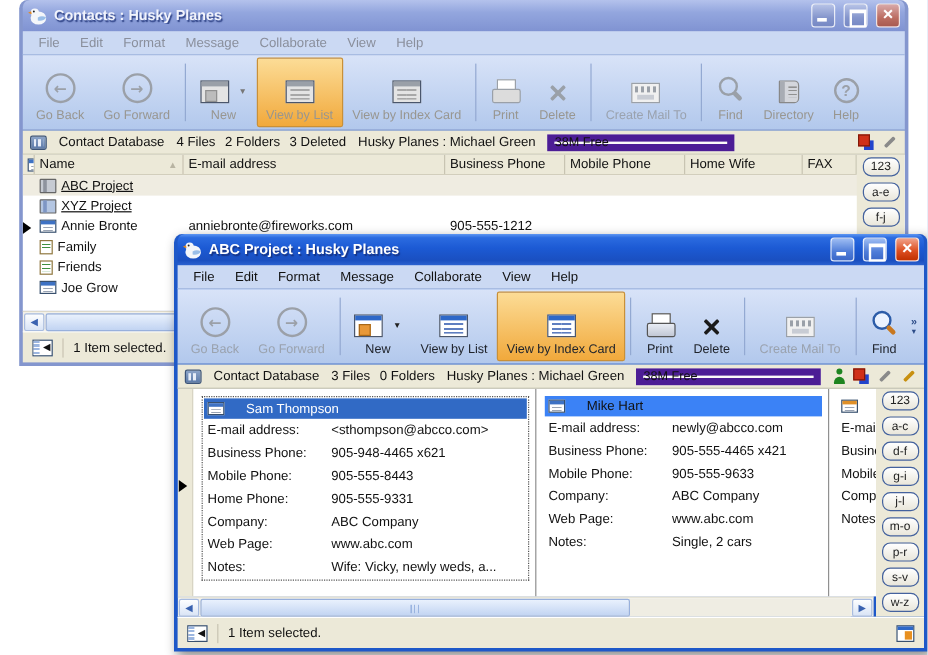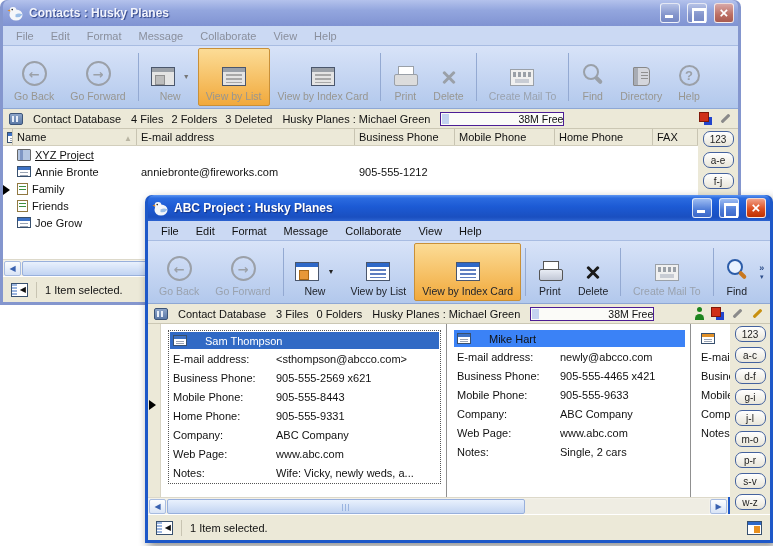--- a/index.html
+++ b/index.html
@@ -5,21 +5,21 @@
   * { box-sizing:border-box; margin:0; padding:0; }
   html,body { background:#fff; }
   .stage { position:relative; width:773px; height:546px; background:#fff; overflow:hidden;
            font-family:"Liberation Sans", sans-serif; font-size:11px; color:#111; }
 
   
   .win { position:absolute; display:flex; flex-direction:column;
          padding:0 3px 3px 3px; border-radius:7px 7px 0 0; }
   .win.front { left:145px; top:195px; width:628px; height:348px; background:#1E58C8;
                box-shadow:3px 4px 10px rgba(0,0,0,.45); z-index:10; }
-  .win.back  { left:0; top:0; width:741px; height:305px; background:#8496CE; z-index:1; }
+  .win.back  { left:16px; top:0; width:741px; height:305px; background:#8496CE; z-index:1; }
 
   .titlebar { height:26px; display:flex; align-items:center; gap:5px; padding:0 4px;
               border-radius:6px 6px 0 0; flex:0 0 auto; }
   .front .titlebar { background:linear-gradient(180deg,#5E96F2 0%,#2B6BE0 12%,#1C5AD4 45%,#1A4FC0 85%,#2B62D0 100%); }
   .back  .titlebar { background:linear-gradient(180deg,#B4C2EC 0%,#93A6DE 40%,#8093D2 100%); }
   .title { font-size:12px; font-weight:bold; color:#fff; text-shadow:1px 1px 1px rgba(20,40,110,.8); flex:1;
            white-space:nowrap; overflow:hidden; }
   .back .title { color:#F2F4FC; }
 
   .winbtn { width:20px; height:20px; margin-left:2px; border-radius:3px; border:1px solid rgba(255,255,255,.8);
@@ -158,22 +158,22 @@
 
   .sort::after { content:"▲"; font-size:8px; color:#B8B4A2; }
   .tri { width:0; height:0; border-left:7px solid #000; border-top:5px solid transparent; border-bottom:5px solid transparent; }
 
   .ic-bird { width:17px; height:17px; }
 
   
   .infobar { height:20px; background:#ECE9D8; border-bottom:1px solid #CBC7B4; display:flex; align-items:center;
              gap:10px; padding:0 6px; flex:0 0 auto; white-space:nowrap; }
   .infobar .grp { display:flex; gap:8px; }
-  .gauge { width:124px; height:14px; border:1px solid #4c1d95; background:#FBFBF8; position:relative;
-           display:flex; align-items:center; justify-content:flex-end; font-size:10.5px; }
+  .gauge { width:156px; height:14px; border:6px solid #4c1d95; background:#FBFBF8; position:relative;
+           display:flex; align-items:center; justify-content:flex-start; font-size:10.5px; }
   .gauge::before { content:""; position:absolute; left:1px; top:1px; bottom:1px; width:7px; background:#C4D2F0; }
   .info-icons { margin-left:auto; display:flex; align-items:center; gap:7px; }
 
   
   .bw-body { position:relative; flex:1 1 auto; display:flex; flex-direction:column; background:#fff; overflow:hidden; }
   .listhead { height:17px; display:flex; background:#ECE9D8; border-bottom:1px solid #D2CEBC; margin-right:40px; flex:0 0 auto; }
   .hcell { display:flex; align-items:center; justify-content:space-between; padding:0 4px;
            border-right:1px solid #C8C4B2; overflow:hidden; white-space:nowrap; }
   .listbody { flex:1 1 auto; position:relative; }
   .lrow { height:17px; display:flex; align-items:center; }
@@ -344,27 +344,39 @@
         <span class="hcell c-mail">
             <span>E-mail address</span>
           </span>
         <span class="hcell c-biz">
             <span>Business Phone</span>
           </span>
         <span class="hcell c-mob">
             <span>Mobile Phone</span>
           </span>
         <span class="hcell c-home">
-            <span>Home Phone</span>
+            <span>Home Wife</span>
           </span>
         <span class="hcell c-fax">
             <span>FAX</span>
           </span>
       </div>
       <div class="listbody">
+        <div class="lrow sel">
+          <span class="cell c-gut"></span>
+          <span class="cell c-name">
+              <span class="ic ic-book"></span>
+              <span class="proj">ABC Project</span>
+            </span>
+          <span class="cell c-mail"></span>
+          <span class="cell c-biz"></span>
+          <span class="cell c-mob"></span>
+            <span class="cell c-home"></span>
+            <span class="cell c-fax"></span>
+        </div>
         <div class="lrow">
           <span class="cell c-gut"></span>
           <span class="cell c-name">
               <span class="ic ic-book blue"></span>
               <span class="proj">XYZ Project</span>
             </span>
           <span class="cell c-mail"></span>
           <span class="cell c-biz"></span>
           <span class="cell c-mob"></span>
             <span class="cell c-home"></span>
@@ -550,21 +562,21 @@
             <div class="chead">
               <span class="ic ic-contact"></span>
               <span>Sam Thompson</span>
             </div>
             <div class="frow">
                 <span class="flabel">E-mail address:</span>
                 <span class="fvalue">&lt;sthompson@abcco.com&gt;</span>
               </div>
             <div class="frow">
                 <span class="flabel">Business Phone:</span>
-                <span class="fvalue">905-555-2569 x621</span>
+                <span class="fvalue">905-948-4465 x621</span>
               </div>
             <div class="frow">
                 <span class="flabel">Mobile Phone:</span>
                 <span class="fvalue">905-555-8443</span>
               </div>
             <div class="frow">
                 <span class="flabel">Home Phone:</span>
                 <span class="fvalue">905-555-9331</span>
               </div>
             <div class="frow">

